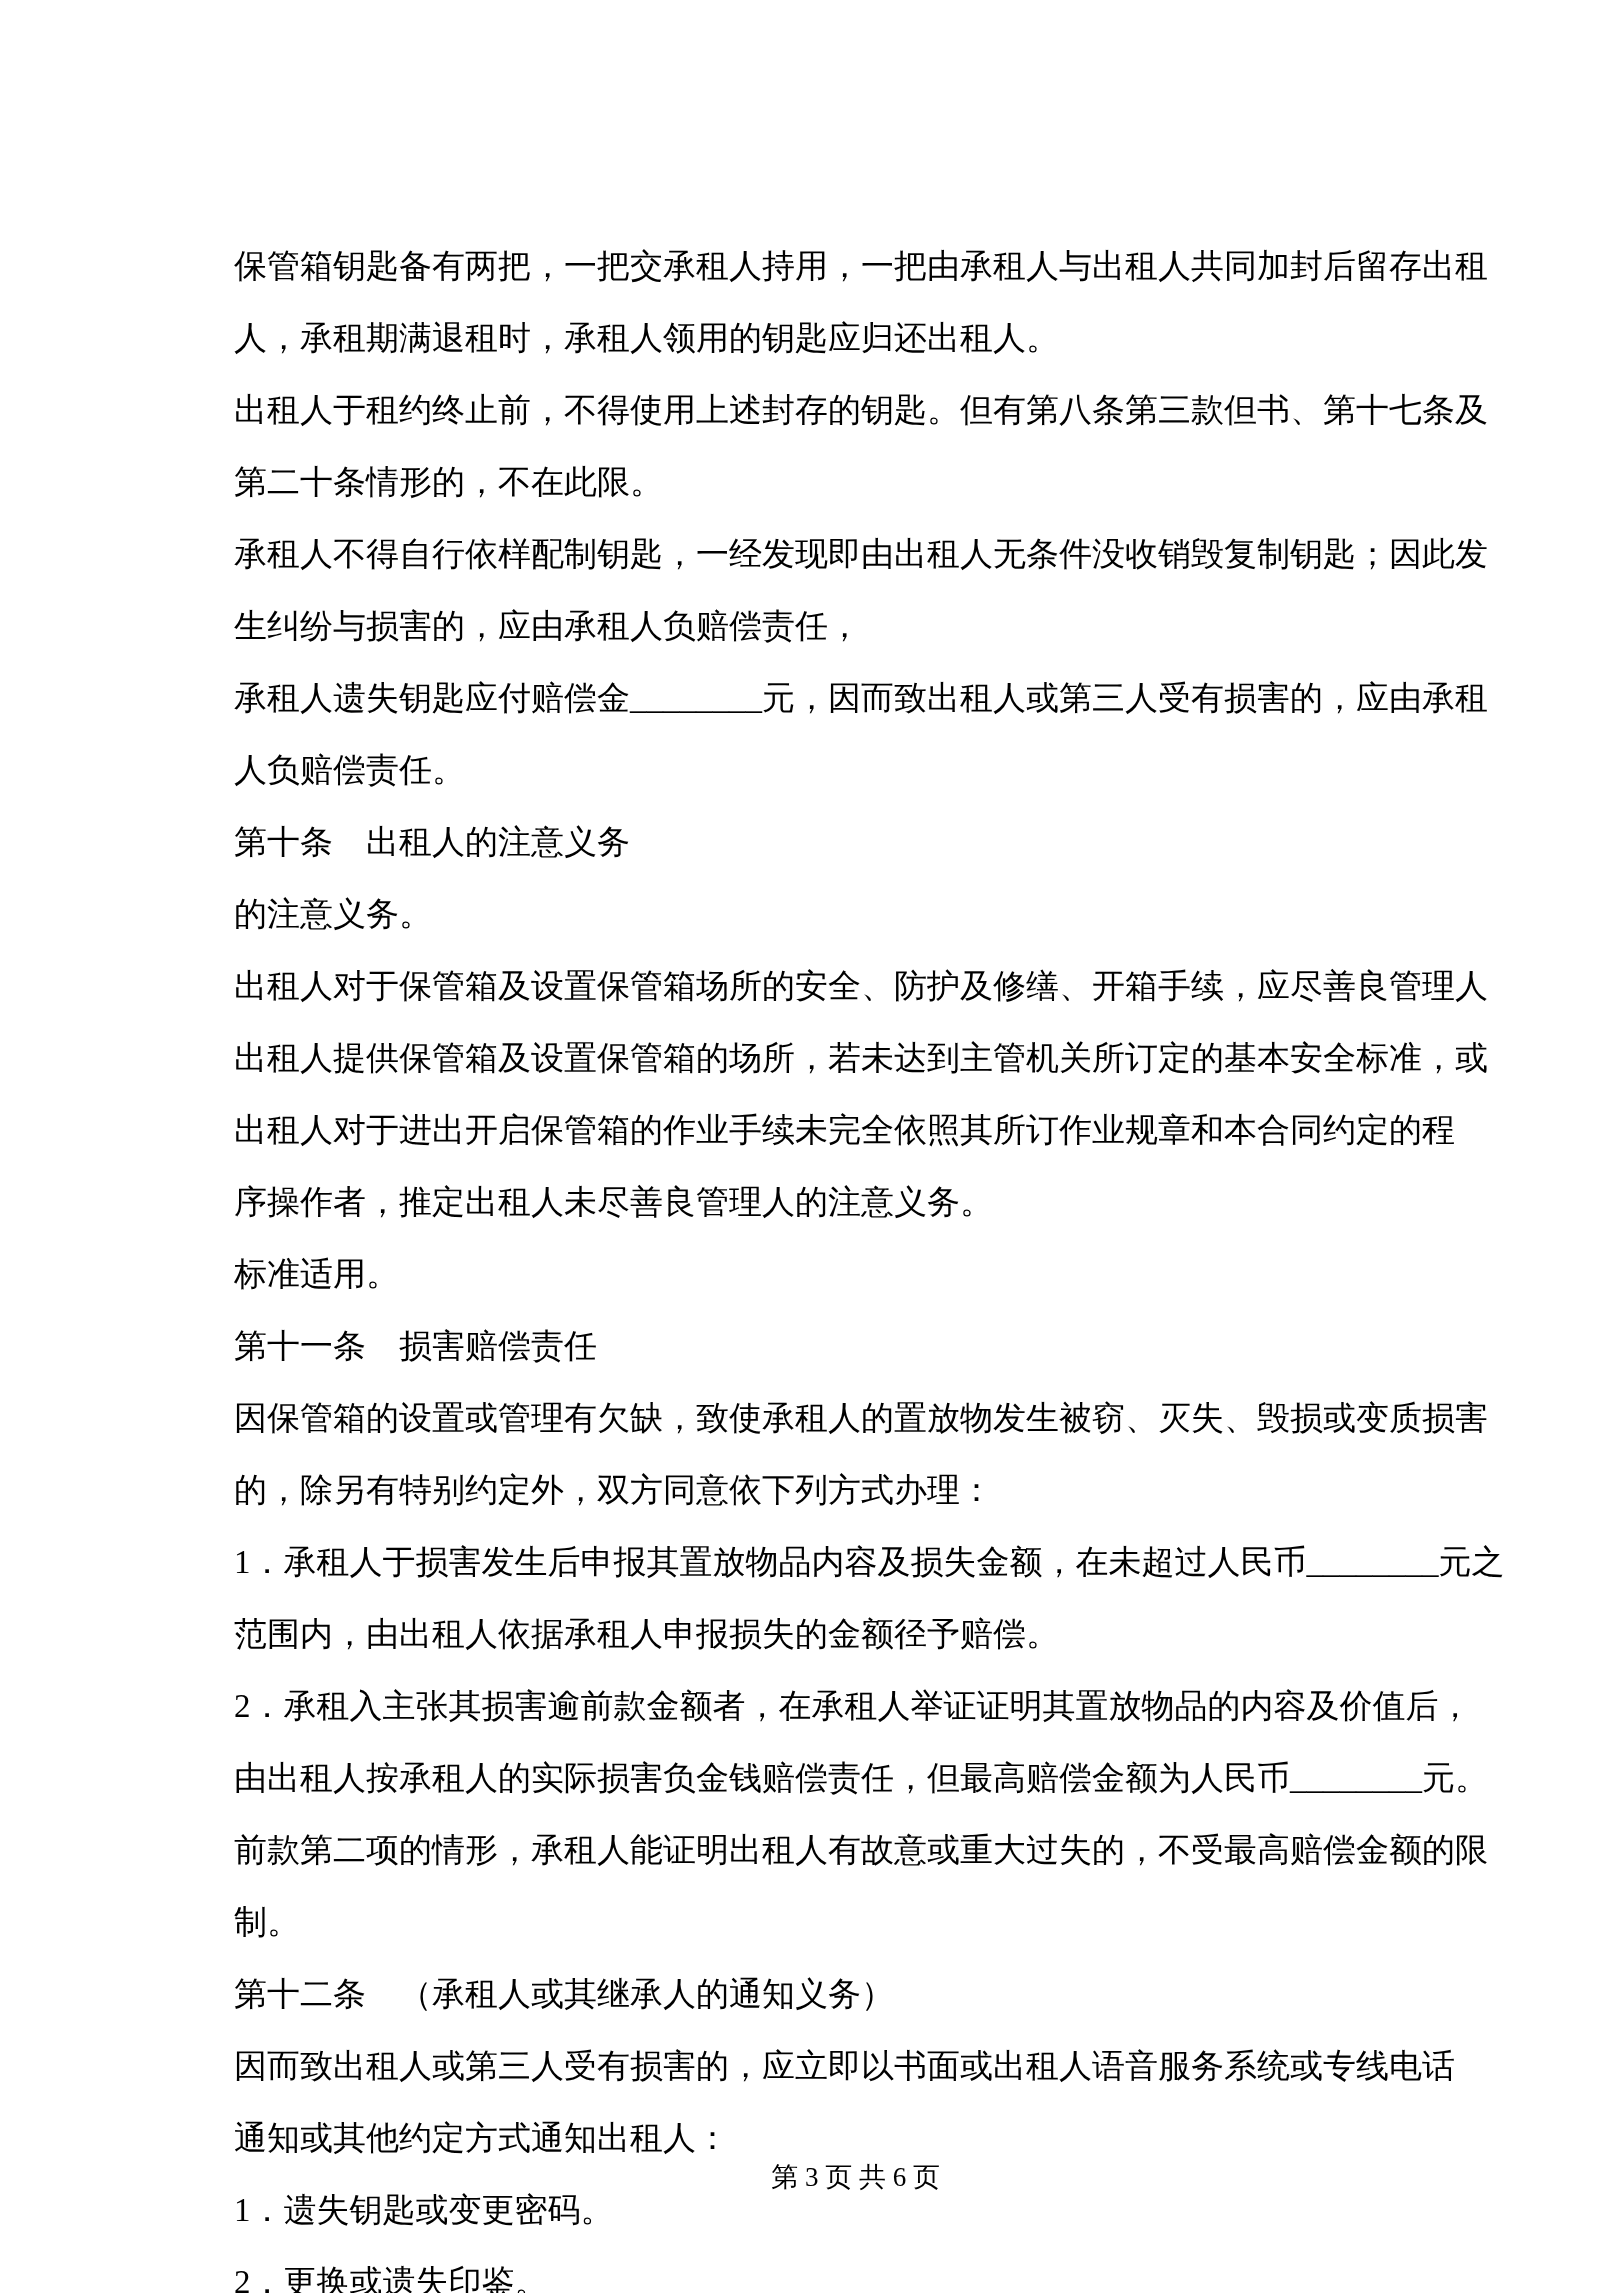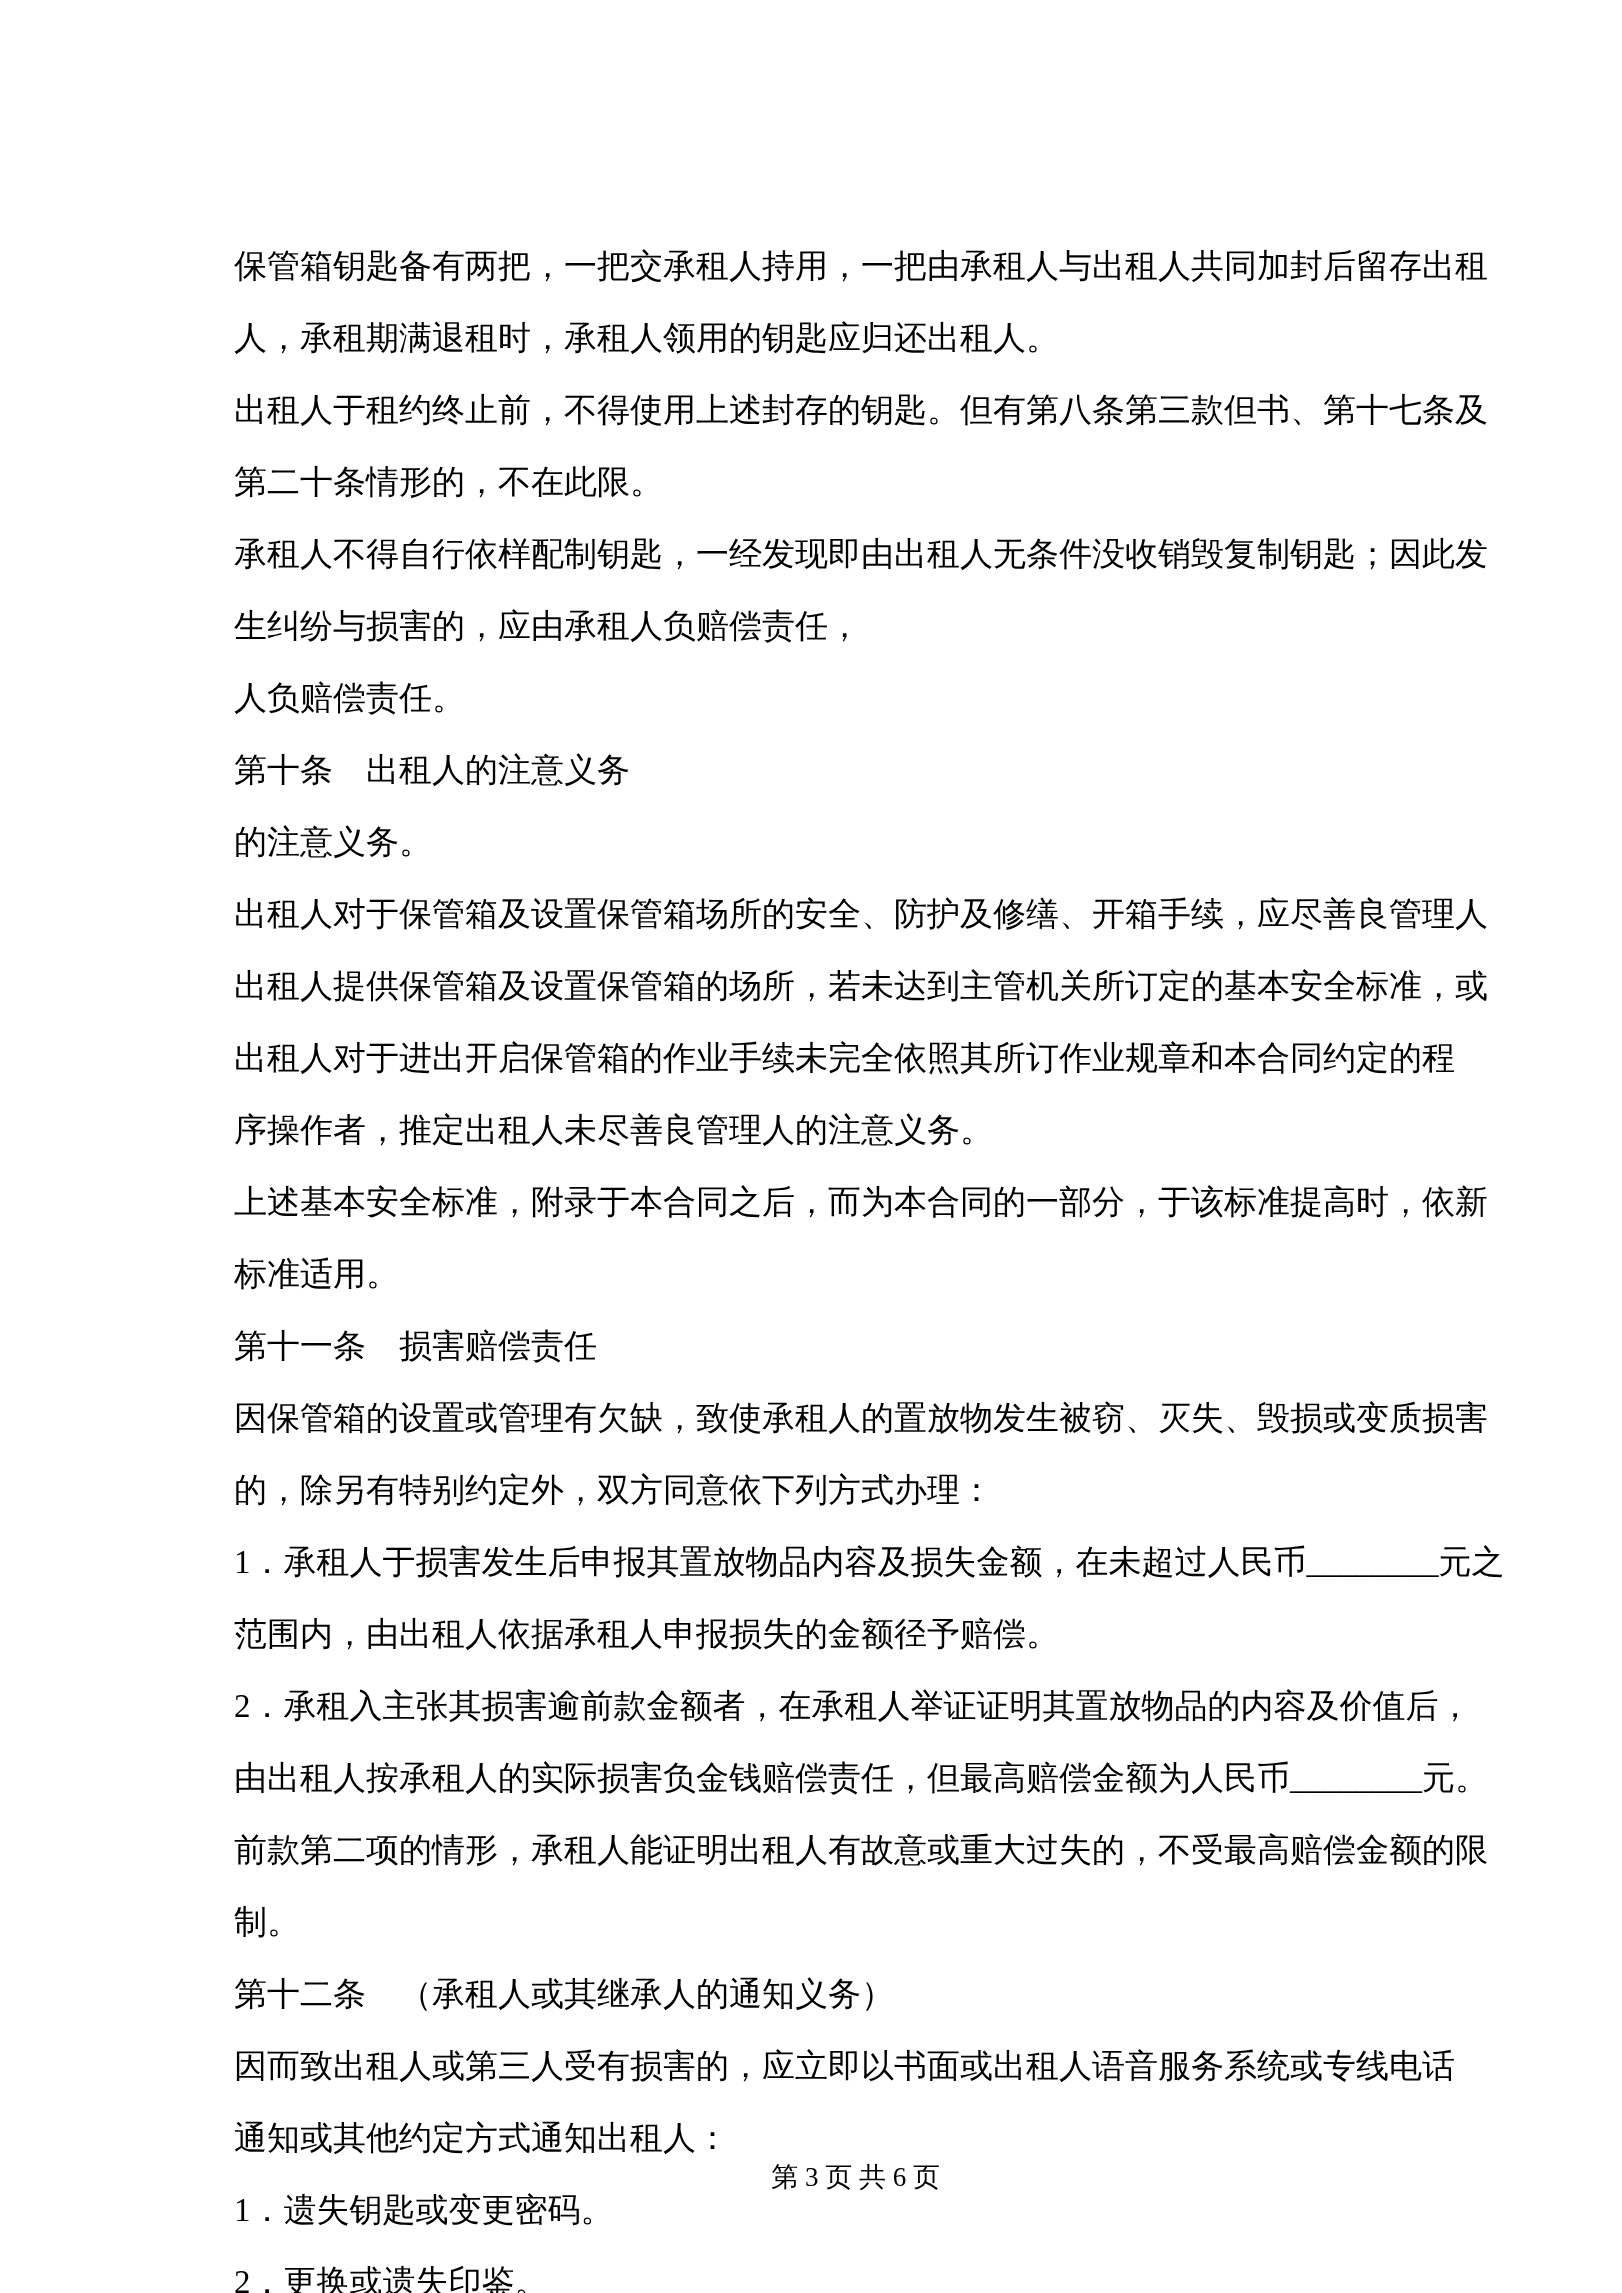--- a/index.html
+++ b/index.html
@@ -42,28 +42,28 @@
 <body>
 
 <div class="page">
   <div class="content">
     <div class="text-line">保管箱钥匙备有两把，一把交承租人持用，一把由承租人与出租人共同加封后留存出租</div>
       <div class="text-line">人，承租期满退租时，承租人领用的钥匙应归还出租人。</div>
       <div class="text-line">出租人于租约终止前，不得使用上述封存的钥匙。但有第八条第三款但书、第十七条及</div>
       <div class="text-line">第二十条情形的，不在此限。</div>
       <div class="text-line">承租人不得自行依样配制钥匙，一经发现即由出租人无条件没收销毁复制钥匙；因此发</div>
       <div class="text-line">生纠纷与损害的，应由承租人负赔偿责任，</div>
+      <div class="text-line">承租人遗失钥匙应付赔偿金________元，因而致出租人或第三人受有损害的，应由承租</div>
       <div class="text-line">人负赔偿责任。</div>
       <div class="text-line">第十条　出租人的注意义务</div>
       <div class="text-line">的注意义务。</div>
       <div class="text-line">出租人对于保管箱及设置保管箱场所的安全、防护及修缮、开箱手续，应尽善良管理人</div>
       <div class="text-line">出租人提供保管箱及设置保管箱的场所，若未达到主管机关所订定的基本安全标准，或</div>
       <div class="text-line">出租人对于进出开启保管箱的作业手续未完全依照其所订作业规章和本合同约定的程</div>
       <div class="text-line">序操作者，推定出租人未尽善良管理人的注意义务。</div>
-      <div class="text-line">上述基本安全标准，附录于本合同之后，而为本合同的一部分，于该标准提高时，依新</div>
       <div class="text-line">标准适用。</div>
       <div class="text-line">第十一条　损害赔偿责任</div>
       <div class="text-line">因保管箱的设置或管理有欠缺，致使承租人的置放物发生被窃、灭失、毁损或变质损害</div>
       <div class="text-line">的，除另有特别约定外，双方同意依下列方式办理：</div>
       <div class="text-line">1．承租人于损害发生后申报其置放物品内容及损失金额，在未超过人民币________元之</div>
       <div class="text-line">范围内，由出租人依据承租人申报损失的金额径予赔偿。</div>
       <div class="text-line">2．承租入主张其损害逾前款金额者，在承租人举证证明其置放物品的内容及价值后，</div>
       <div class="text-line">由出租人按承租人的实际损害负金钱赔偿责任，但最高赔偿金额为人民币________元。</div>
       <div class="text-line">前款第二项的情形，承租人能证明出租人有故意或重大过失的，不受最高赔偿金额的限</div>
       <div class="text-line">制。</div>

